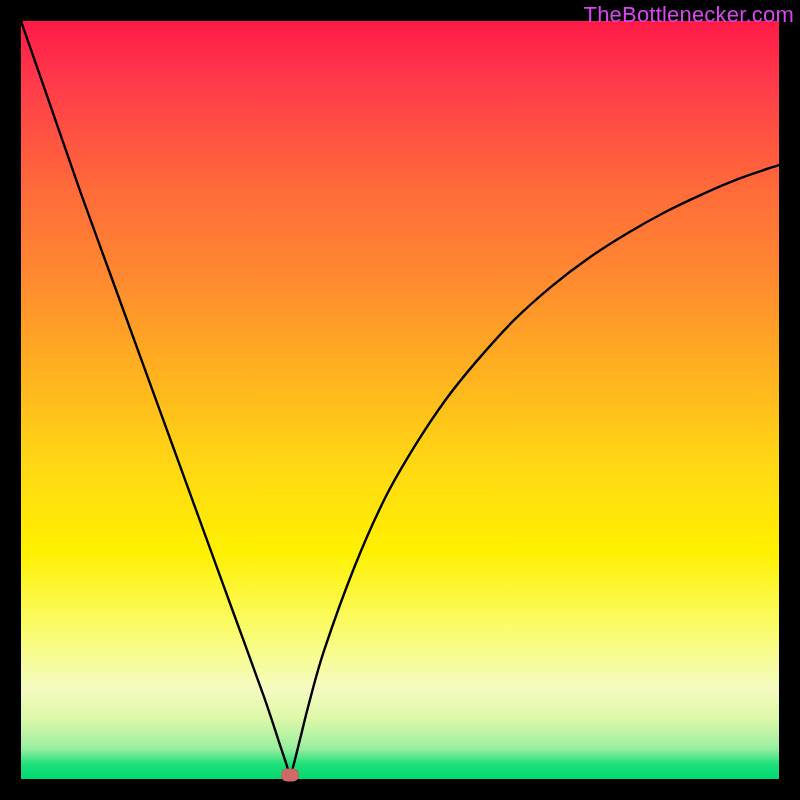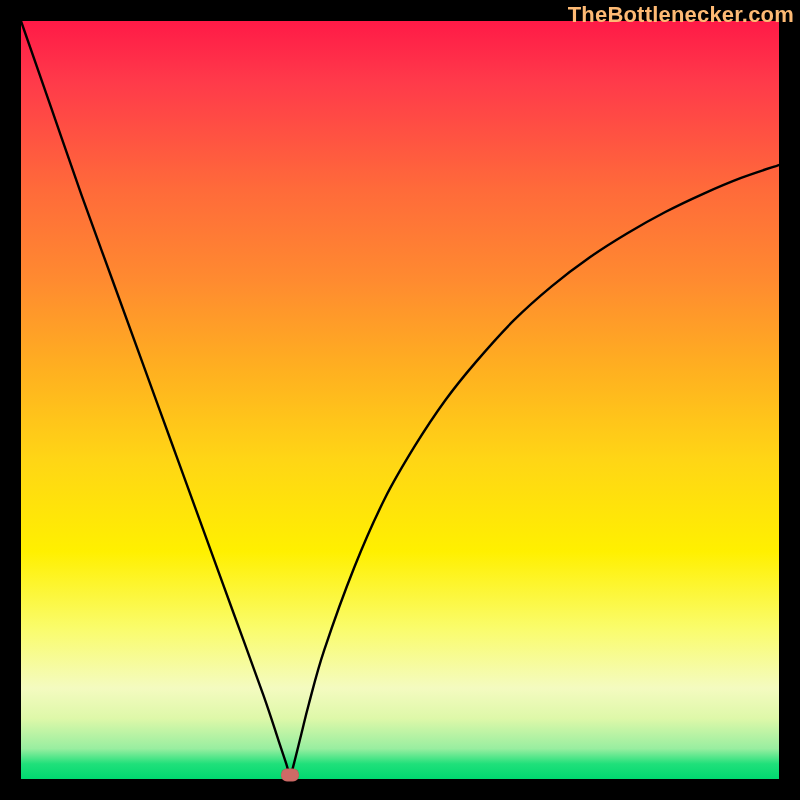--- a/index.html
+++ b/index.html
@@ -26,23 +26,23 @@
       #98eea0 96%,
       #20e07a 98%,
       #00d870 100%
     );
   }
 
   .attribution {
     position: absolute;
     top: 2px;
     right: 6px;
-    color: #fdba74;
+    color: #d946ef;
     font-size: 22px;
-    font-weight: 700;
+    font-weight: 400;
     letter-spacing: 0.2px;
     z-index: 5;
   }
 
   svg.curve {
     position: absolute;
     left: 21px;
     top: 21px;
     width: 758px;
     height: 758px;

